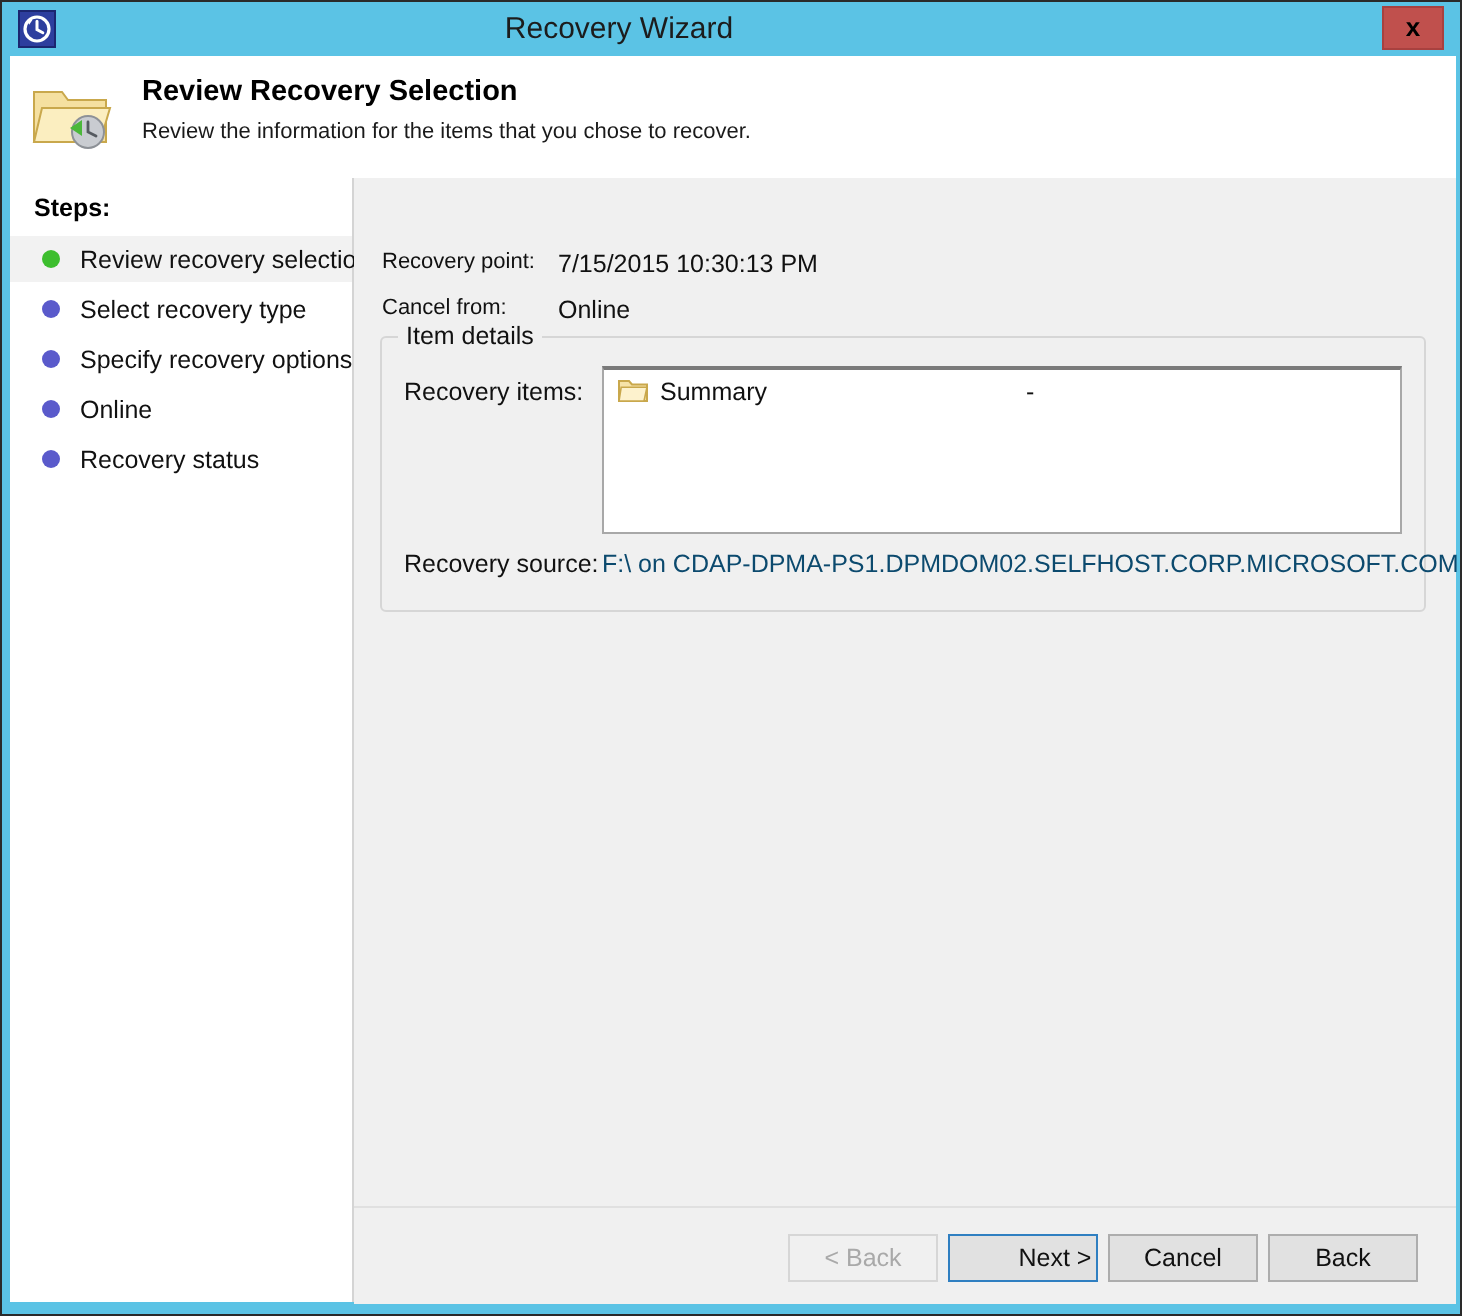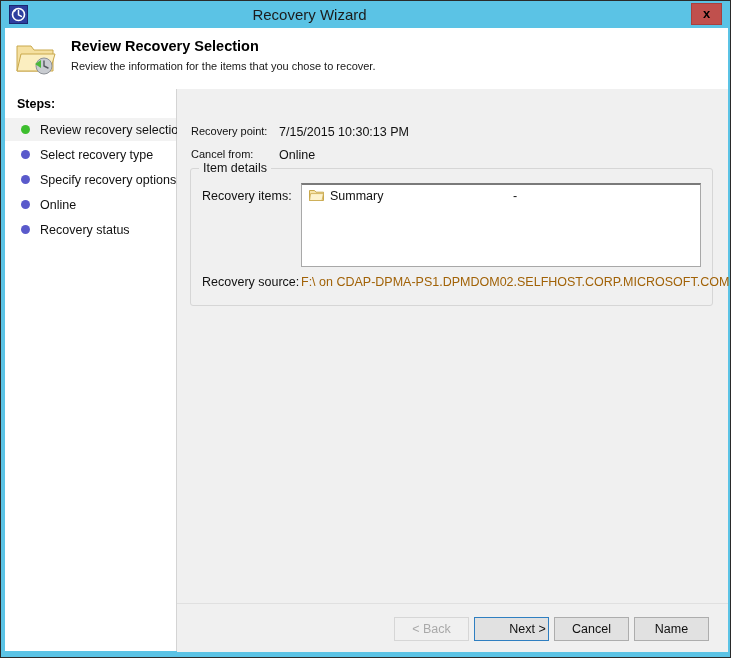--- a/index.html
+++ b/index.html
@@ -256,21 +256,21 @@
   #recovery-source-label {
     position: absolute;
     left: 11px; top: 106px;
     font-size: 12.5px;
     color: #111;
   }
   #recovery-source-value {
     position: absolute;
     left: 110px; top: 106px;
     font-size: 12.5px;
-    color: #a16207;
+    color: #0c4a6e;
     white-space: nowrap;
   }
 
   
   #button-bar {
     position: absolute;
     left: 172px; top: 514px;
     width: 551px;
     height: 48px;
     background: #f0f0f0;
@@ -393,17 +393,17 @@
 
         <div id="recovery-source-label">Recovery source:</div>
         <div id="recovery-source-value">F:\ on CDAP-DPMA-PS1.DPMDOM02.SELFHOST.CORP.MICROSOFT.COM</div>
       </div>
     </div>
 
     <div id="button-bar">
       <div class="dlg-button disabled" style="left:217px;">&lt; Back</div>
       <div class="dlg-button default" style="left:297px;padding-left:32px;">Next &gt;</div>
       <div class="dlg-button" style="left:377px;">Cancel</div>
-      <div class="dlg-button" style="left:457px;">Name</div>
+      <div class="dlg-button" style="left:457px;">Back</div>
     </div>
 
   </div>
 </div>
 
 </body></html>

